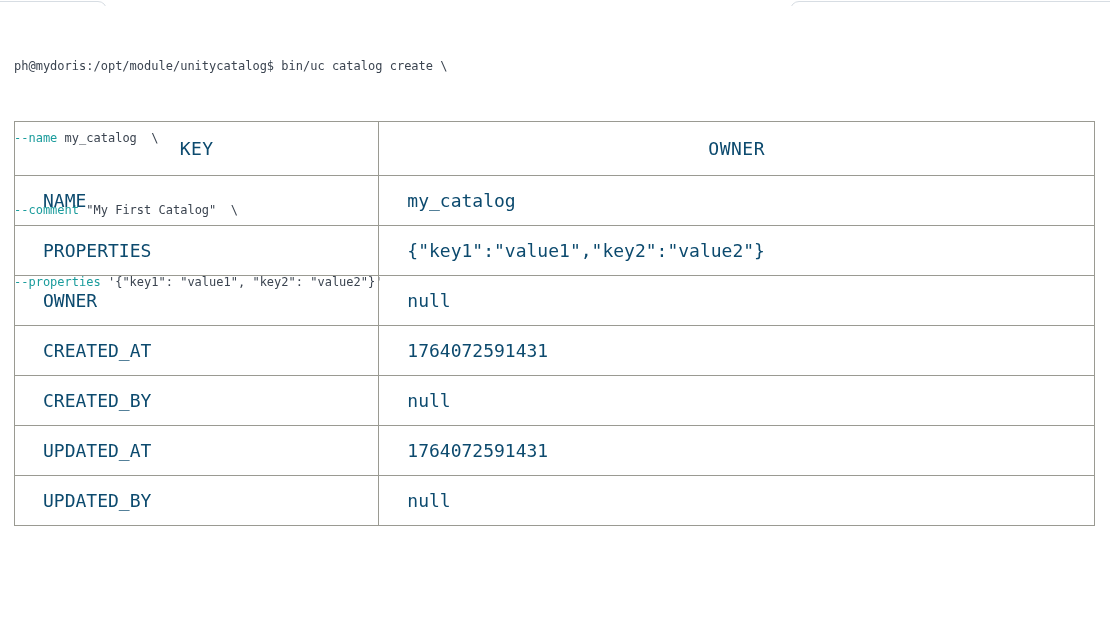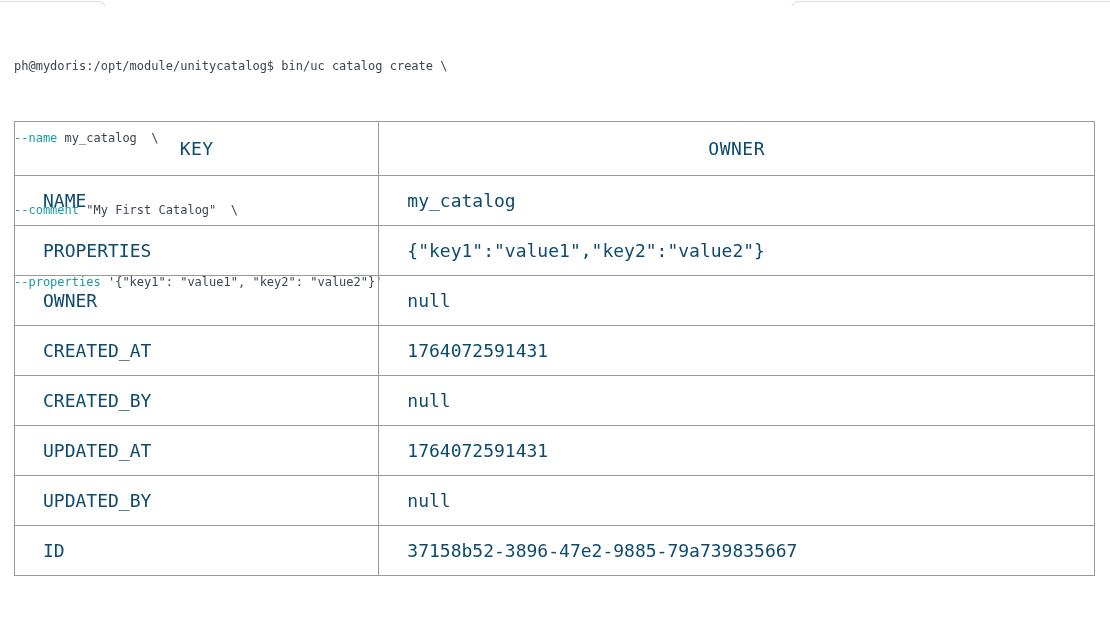--- a/index.html
+++ b/index.html
@@ -147,18 +147,14 @@
         <td class="val-null">null</td>
       </tr>
       <tr>
         <td>UPDATED_AT</td>
         <td>1764072591431</td>
       </tr>
       <tr>
         <td>UPDATED_BY</td>
         <td class="val-null">null</td>
       </tr>
-      <tr>
-        <td>ID</td>
-        <td>37158b52-3896-47e2-9885-79a739835667</td>
-      </tr>
     </tbody>
 </table>
 
 </body></html>

